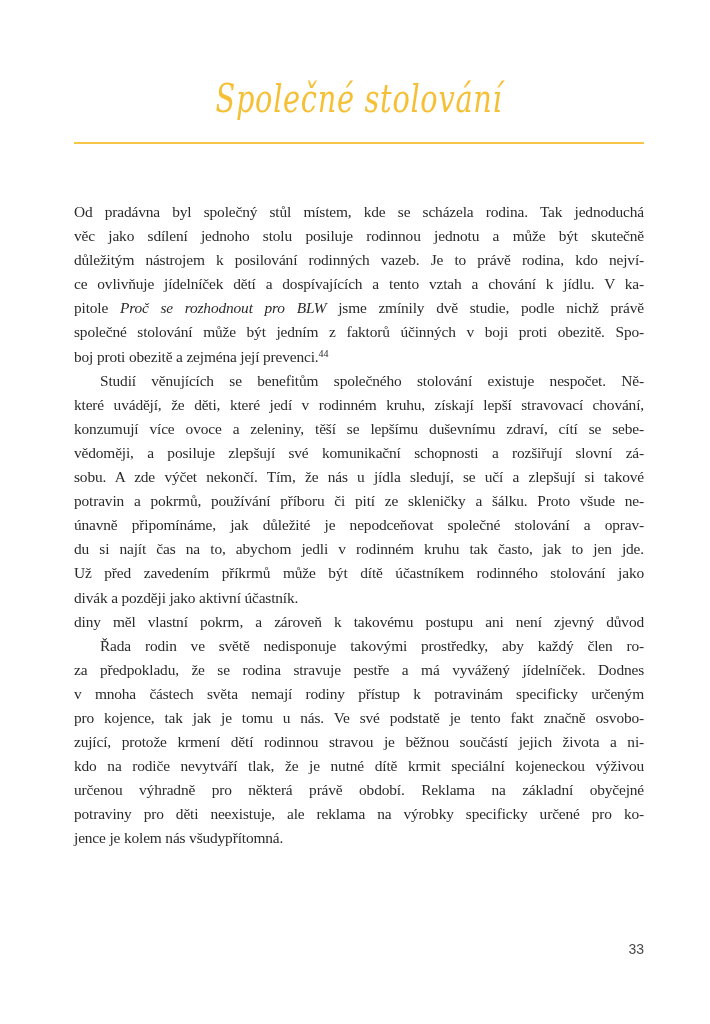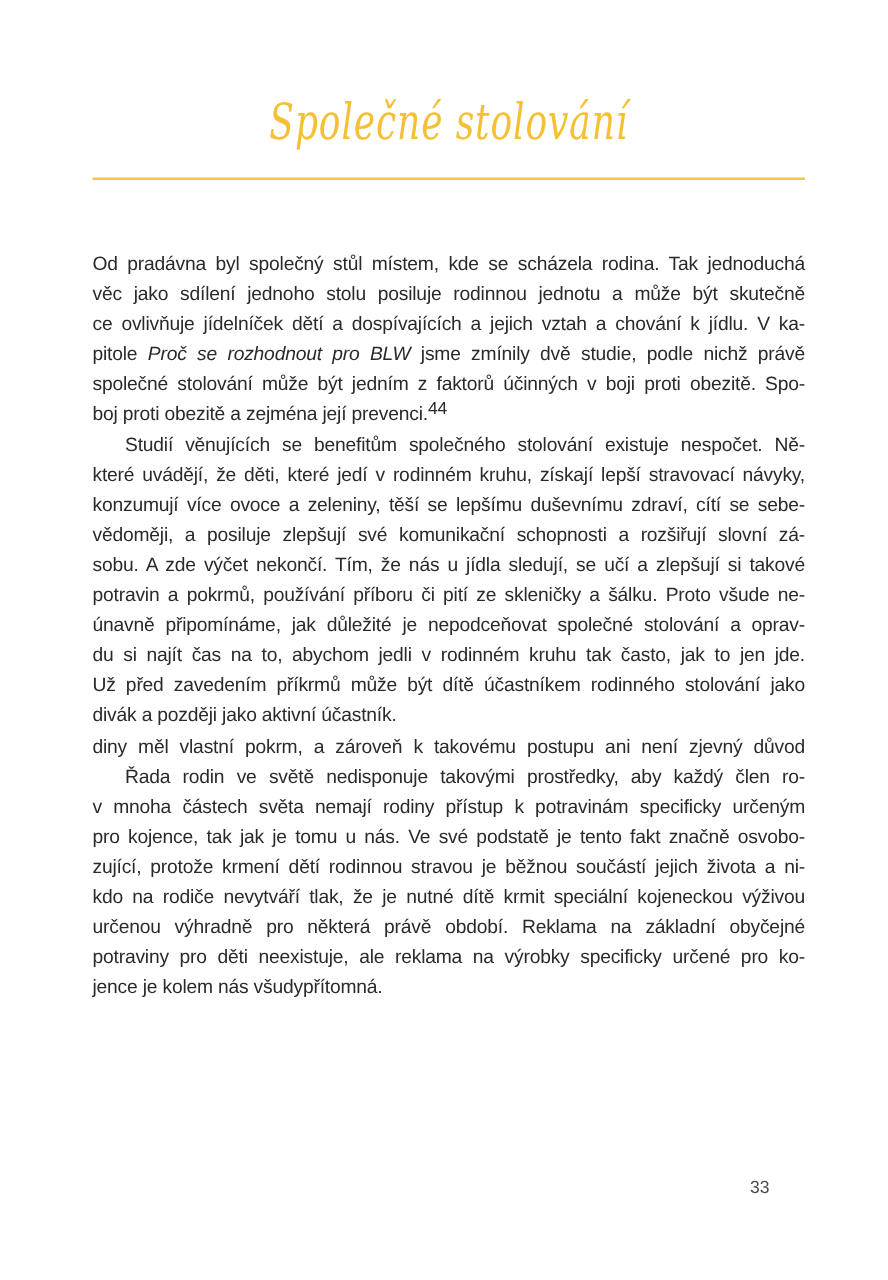--- a/index.html
+++ b/index.html
@@ -16,73 +16,76 @@
       transform: scaleX(0.72);
       transform-origin: center;
       line-height: 1;
     }
     .rule {
       position: absolute; left: 74px; top: 142px; width: 570px; height: 2px;
       background: #f7c54a;
     }
     .body-text {
       position: absolute; left: 74px; top: 200px; width: 570px;
-      font-family: Liberation Sans, sans-serif;
+      font-family: Liberation Serif, serif;
       font-size: 15.4px;
       line-height: 24.1px;
       color: #2a2a2a;
       text-align: justify;
       letter-spacing: -0.15px;
     }
     .line { display: block; white-space: nowrap; text-align-last: justify; text-align: justify; }
     .line.last { text-align-last: left; }
     .indent { text-indent: 26px; }
-    sup { font-size: 14px; vertical-align: 5px; line-height: 0; }
+    sup { font-size: 10px; vertical-align: 5px; line-height: 0; }
     em { font-style: italic; }
     .page-number {
       position: absolute; left: 600px; width: 44px; top: 941px;
+      text-align: right;
       font-family: "Liberation Sans", sans-serif;
       font-size: 14px;
       color: #4a4a4a;
     }
   </style>
 </head>
 <body>
 
 <div class="page">
   <div class="title">Společné stolování</div>
   <div class="rule"></div>
 
   <div class="body-text">
 
     <div>
       <span class="line">Od pradávna byl společný stůl místem, kde se scházela rodina. Tak jednoduchá</span>
       <span class="line">věc jako sdílení jednoho stolu posiluje rodinnou jednotu a může být skutečně</span>
-      <span class="line">ce ovlivňuje jídelníček dětí a dospívajících a jejich vztah a chování k jídlu. V ka-</span>
+      <span class="line">důležitým nástrojem k posilování rodinných vazeb. Je to právě rodina, kdo nejví-</span>
+      <span class="line">ce ovlivňuje jídelníček dětí a dospívajících a tento vztah a chování k jídlu. V ka-</span>
       <span class="line"><span>pitole </span><em>Proč se rozhodnout pro BLW</em><span> jsme zmínily dvě studie, podle nichž právě</span></span>
       <span class="line">společné stolování může být jedním z faktorů účinných v boji proti obezitě. Spo-</span>
       <span class="line last"><span>boj proti obezitě a zejména její prevenci.</span><sup>44</sup></span>
     </div>
 
     <div>
       <span class="line indent">Studií věnujících se benefitům společného stolování existuje nespočet. Ně-</span>
-      <span class="line">které uvádějí, že děti, které jedí v rodinném kruhu, získají lepší stravovací návyky,</span>
+      <span class="line">které uvádějí, že děti, které jedí v rodinném kruhu, získají lepší stravovací chování,</span>
       <span class="line">konzumují více ovoce a zeleniny, těší se lepšímu duševnímu zdraví, cítí se sebe-</span>
       <span class="line">vědoměji, a posiluje zlepšují své komunikační schopnosti a rozšiřují slovní zá-</span>
       <span class="line">sobu. A zde výčet nekončí. Tím, že nás u jídla sledují, se učí a zlepšují si takové</span>
       <span class="line">potravin a pokrmů, používání příboru či pití ze skleničky a šálku. Proto všude ne-</span>
       <span class="line">únavně připomínáme, jak důležité je nepodceňovat společné stolování a oprav-</span>
       <span class="line">du si najít čas na to, abychom jedli v rodinném kruhu tak často, jak to jen jde.</span>
       <span class="line">Už před zavedením příkrmů může být dítě účastníkem rodinného stolování jako</span>
       <span class="line last">divák a později jako aktivní účastník.</span>
     </div>
 
     <div>
       <span class="line">diny měl vlastní pokrm, a zároveň k takovému postupu ani není zjevný důvod</span>
       <span class="line indent">Řada rodin ve světě nedisponuje takovými prostředky, aby každý člen ro-</span>
+      <span class="line">za předpokladu, že se rodina stravuje pestře a má vyvážený jídelníček. Dodnes</span>
       <span class="line">v mnoha částech světa nemají rodiny přístup k potravinám specificky určeným</span>
       <span class="line">pro kojence, tak jak je tomu u nás. Ve své podstatě je tento fakt značně osvobo-</span>
       <span class="line">zující, protože krmení dětí rodinnou stravou je běžnou součástí jejich života a ni-</span>
       <span class="line">kdo na rodiče nevytváří tlak, že je nutné dítě krmit speciální kojeneckou výživou</span>
       <span class="line">určenou výhradně pro některá právě období. Reklama na základní obyčejné</span>
       <span class="line">potraviny pro děti neexistuje, ale reklama na výrobky specificky určené pro ko-</span>
       <span class="line last">jence je kolem nás všudypřítomná.</span>
     </div>
   </div>
 

